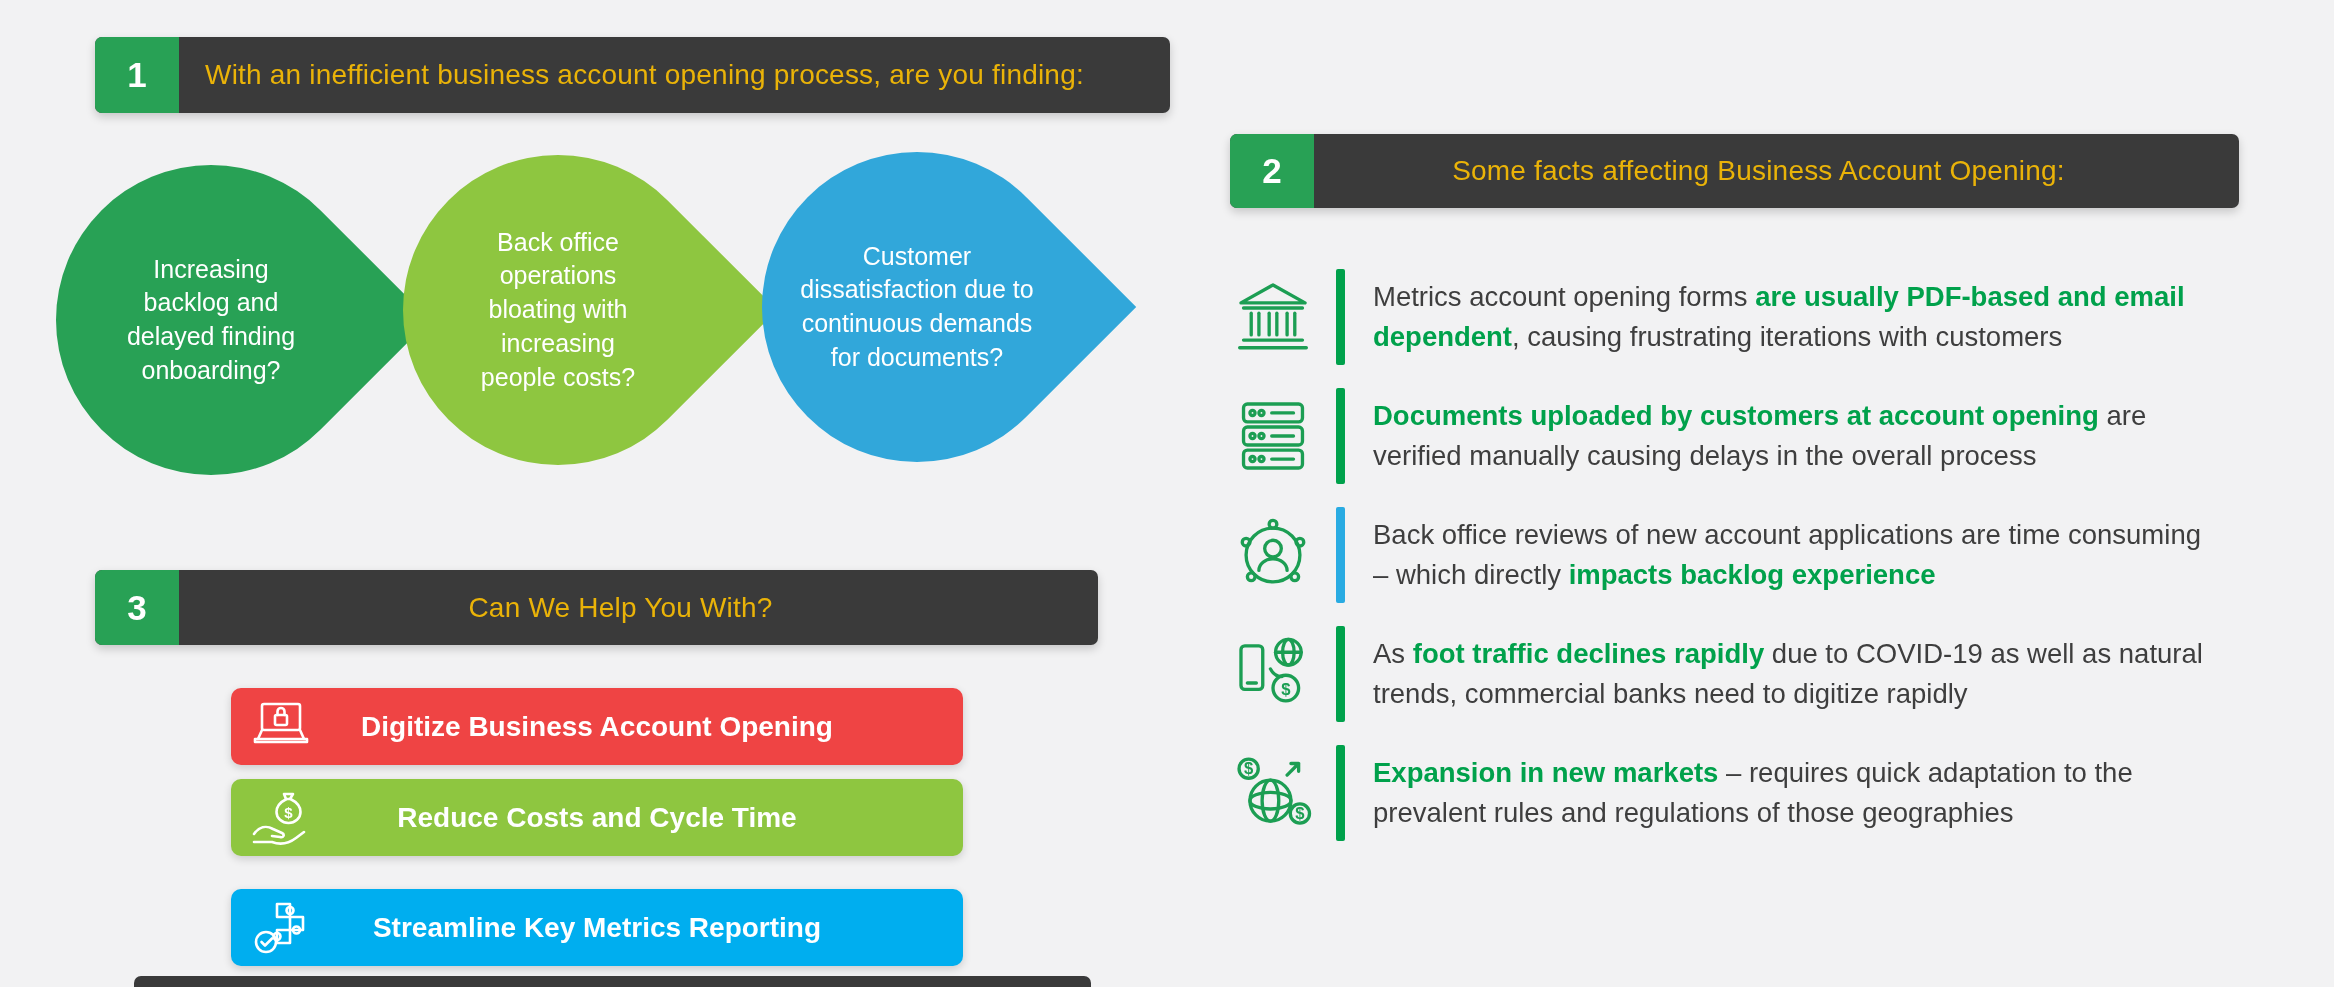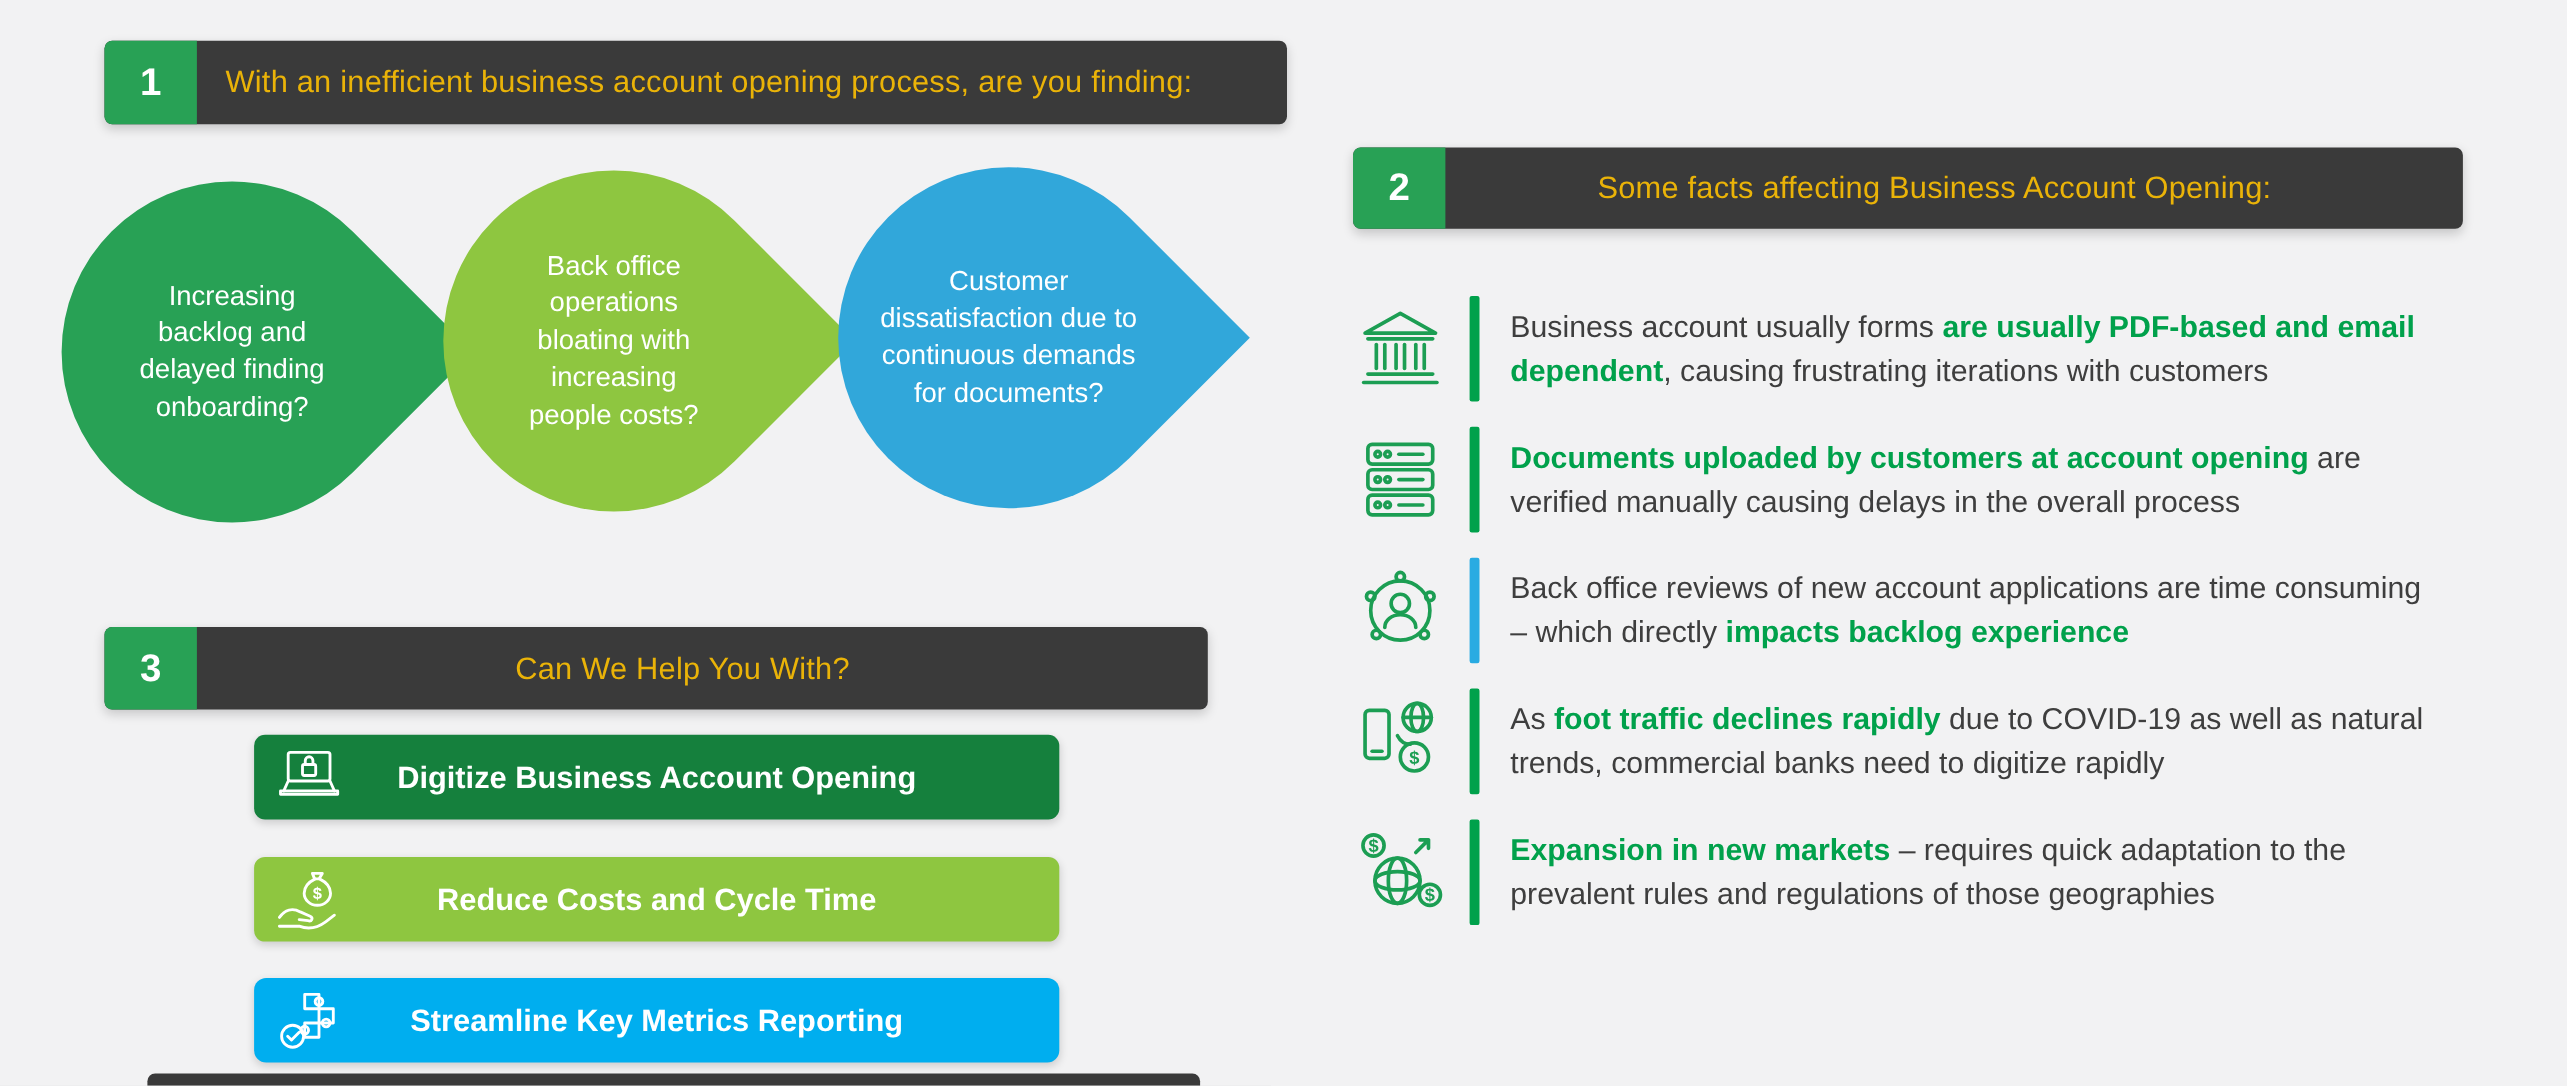--- a/index.html
+++ b/index.html
@@ -52,21 +52,21 @@
   #drop-2 .drop-text span { width:85%;text-align:center; }
 
   
   .cta {
     position:absolute; left:231px; width:732px; height:77px;
     border-radius:10px; display:flex; align-items:center;
     box-shadow:0 3px 8px rgba(0,0,0,.16);
   }
   #cta-0 { top:668px; }
   #cta-1 { top:779px; }
-  #cta-2 { top:889px;border-radius:11px; }
+  #cta-2 { top:889px; }
   .cta-icon {
     position:absolute; left:18px; top:50%; transform:translateY(-50%);
     width:64px; height:64px;
   }
   .cta-label {
     width:100%; text-align:center; color:#fff;
     font-weight:bold; font-size:28px;
   }
   .b-ic { width:64px; height:64px; fill:none; stroke:#fff; stroke-width:2.6;
           stroke-linecap:round; stroke-linejoin:round; }
@@ -124,21 +124,21 @@
     <div class="drop-text">
       <span>Customer dissatisfaction due to continuous demands for documents?</span>
     </div>
   </div>
 
   <div class="sec-header" id="header-3">
     <div class="sec-num" style="background-color: rgb(40, 161, 85);">3</div>
     <div class="sec-title center">Can We Help You With?</div>
   </div>
 
-  <div class="cta" id="cta-0" style="background-color: #15803d;">
+  <div class="cta" id="cta-0" style="background-color: #ef4444; margin-top: 20px;">
     <span class="cta-icon">
       <svg class="b-ic" viewBox="0 0 64 64">
         <rect x="13" y="9" width="38" height="26" rx="2"></rect>
         <path d="M13 35 L9 44 M51 35 L55 44"></path>
         <path d="M6 44 h52 v3 H6 Z"></path>
         <rect x="26" y="20" width="12" height="10" rx="1.5"></rect>
         <path d="M28.5 20 v-3.5 a3.5 3.5 0 0 1 7 0 V20"></path>
       </svg>
     </span>
     <span class="cta-label">Digitize Business Account Opening</span>
@@ -189,21 +189,21 @@
             <line x1="21" y1="29" x2="21" y2="46"></line>
           <line x1="29" y1="29" x2="29" y2="46"></line>
             <line x1="35" y1="29" x2="35" y2="46"></line>
           <line x1="43" y1="29" x2="43" y2="46"></line>
             <line x1="49" y1="29" x2="49" y2="46"></line>
           <line x1="9" y1="50" x2="55" y2="50"></line>
           <line x1="6" y1="56" x2="58" y2="56"></line>
         </svg>
       </span>
       <span class="fact-bar" style="background-color: rgb(0, 161, 75);"></span>
-      <span class="fact-text"><span>Business account usually forms </span><span class="fact-bold">are usually PDF-based and email dependent</span><span>, causing frustrating iterations with customers</span></span>
+      <span class="fact-text"><span>Metrics account opening forms </span><span class="fact-bold">are usually PDF-based and email dependent</span><span>, causing frustrating iterations with customers</span></span>
     </div>
 
     <div class="fact">
       <span class="fact-icon">
         <svg class="f-ic" viewBox="0 0 64 64">
           <rect x="9" y="7" width="46" height="14" rx="3"></rect>
           <rect x="9" y="25" width="46" height="14" rx="3"></rect>
           <rect x="9" y="43" width="46" height="14" rx="3"></rect>
           <circle cx="16" cy="14" r="2"></circle>
             <circle cx="23" cy="14" r="2"></circle>

